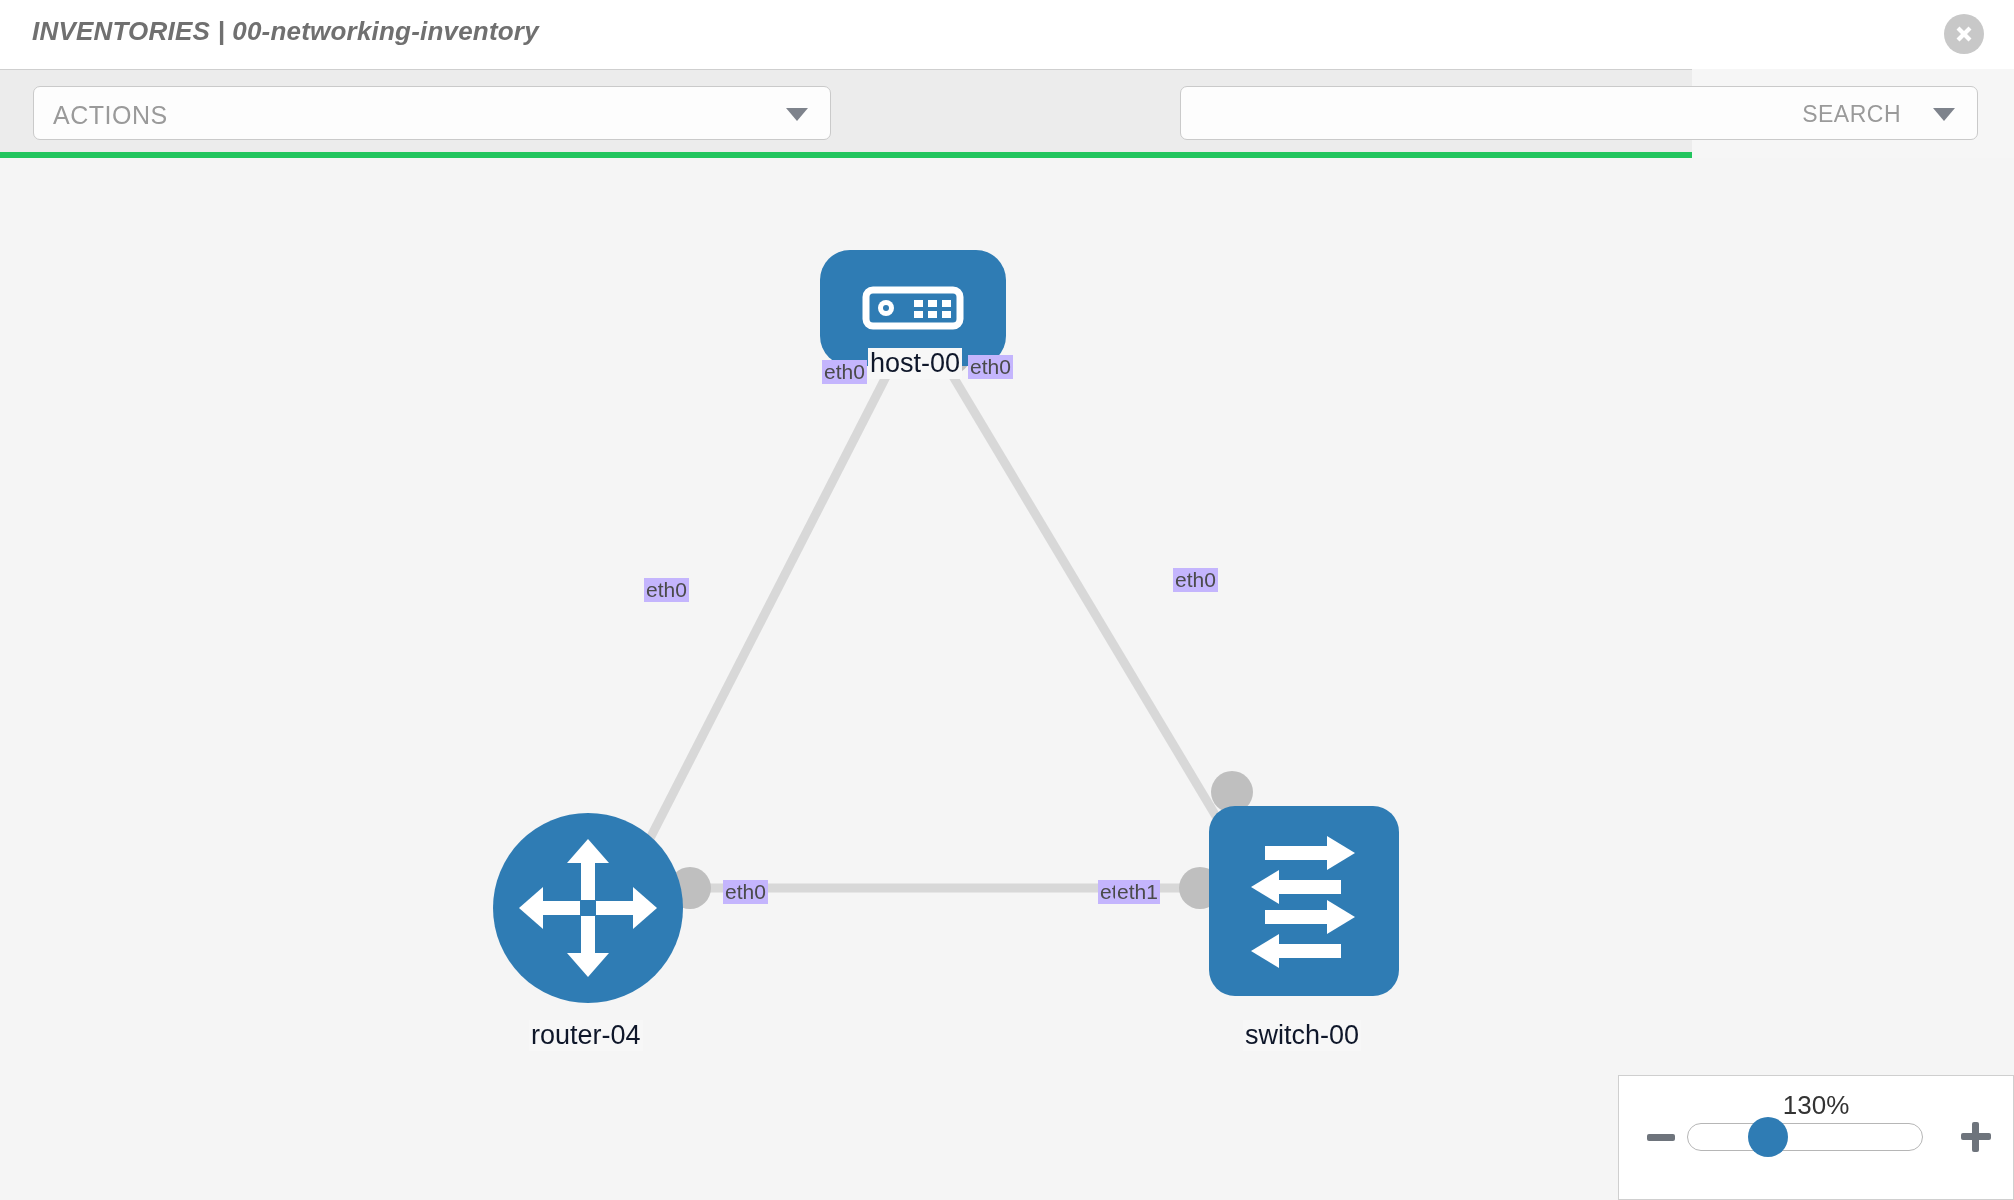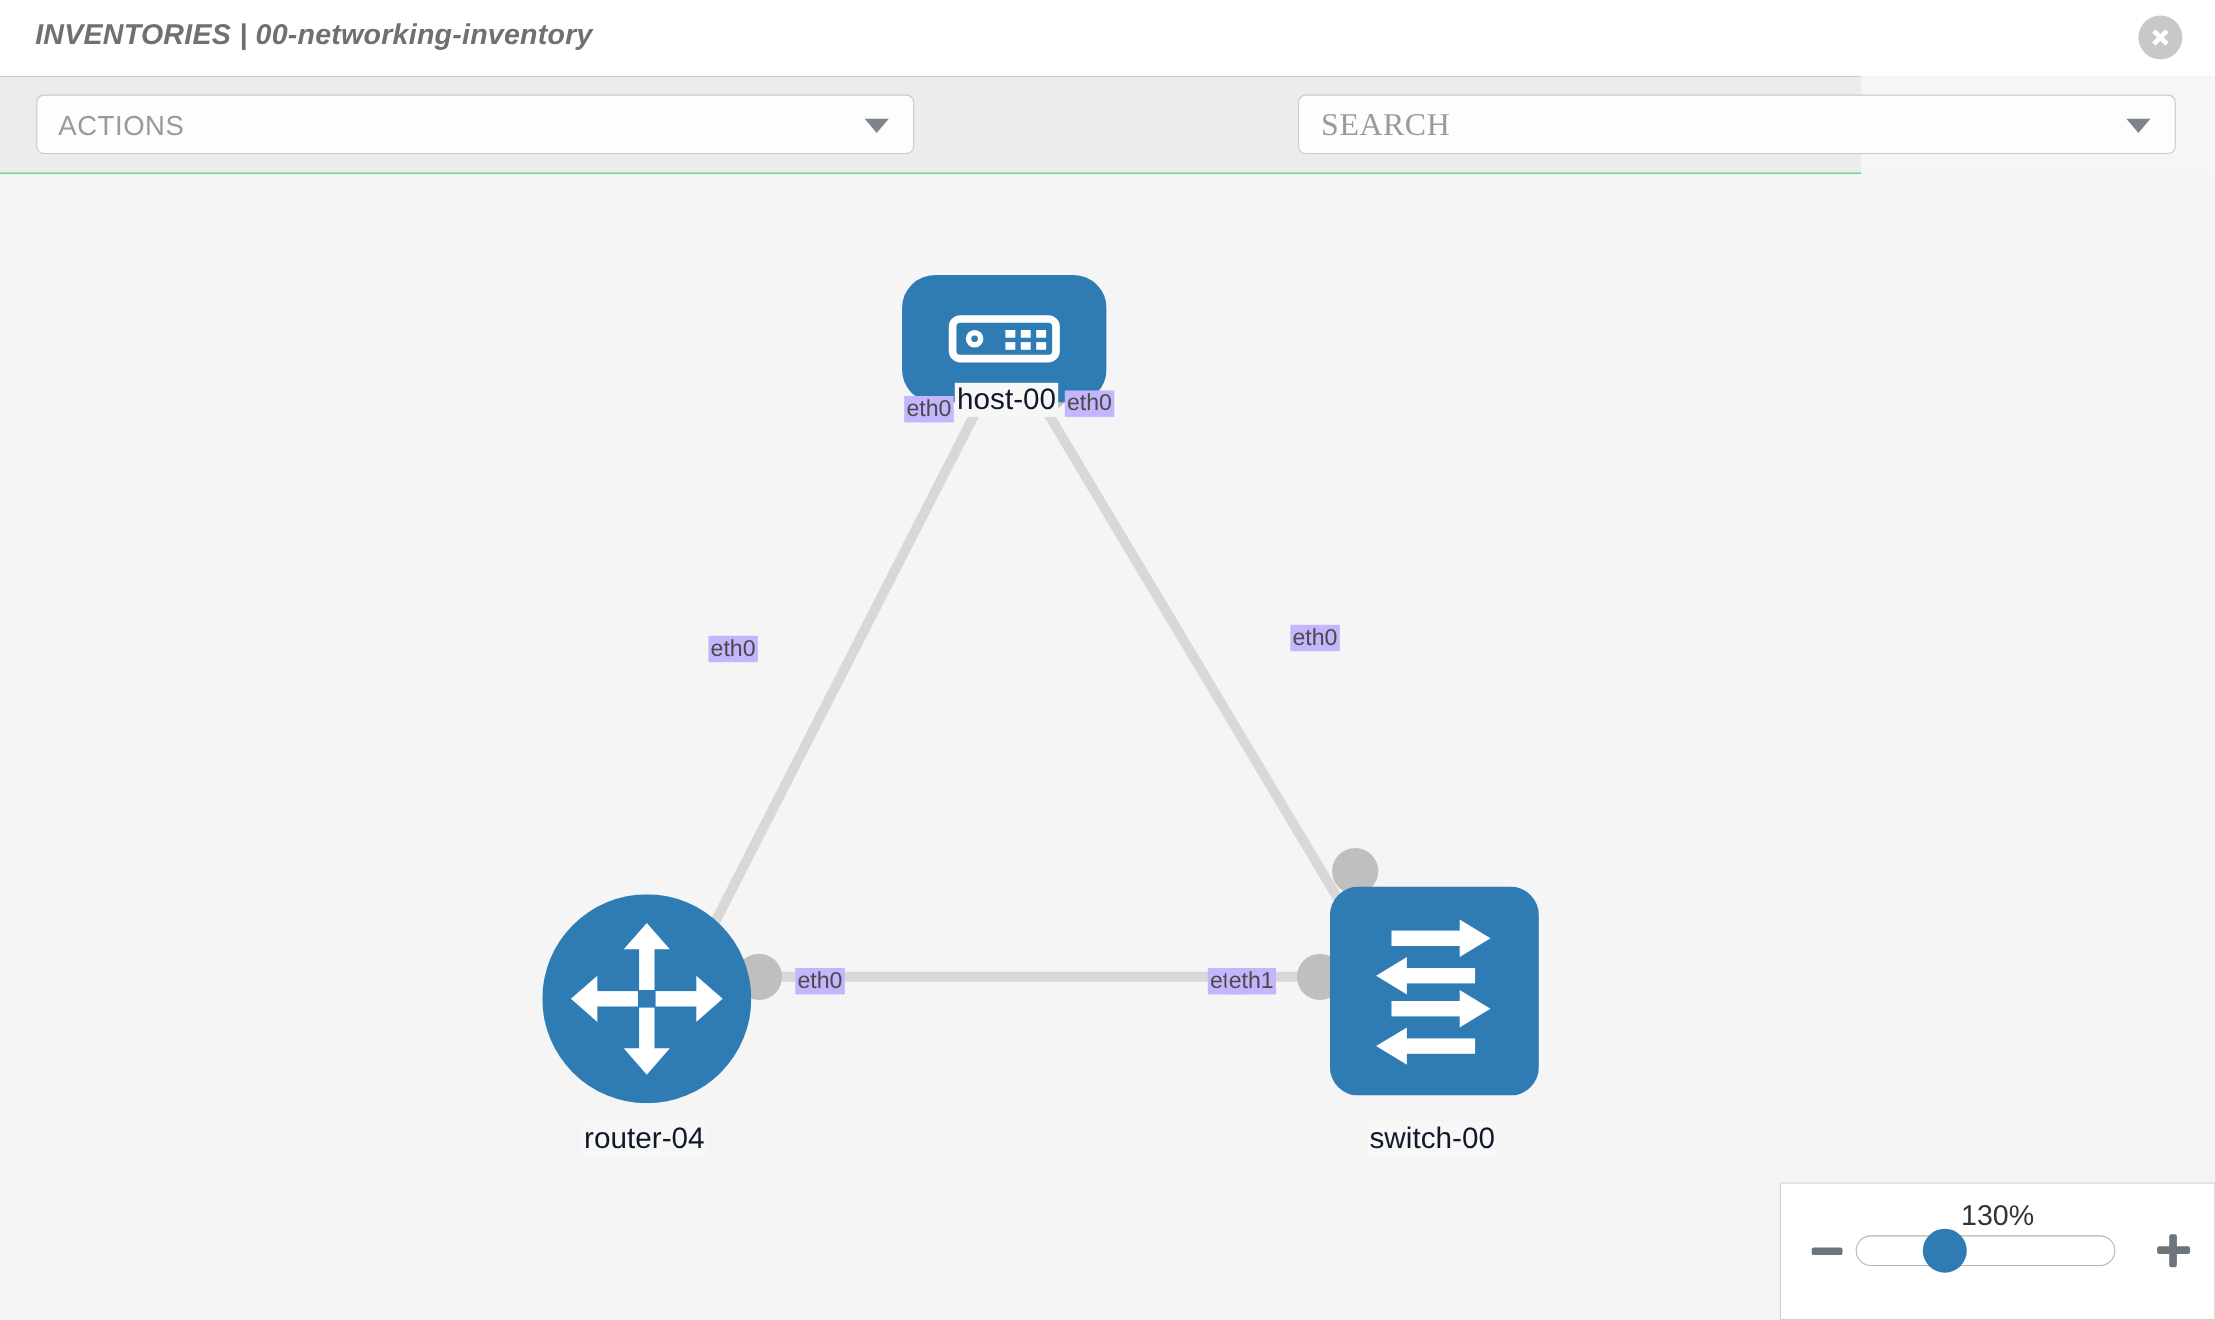--- a/index.html
+++ b/index.html
@@ -27,21 +27,21 @@
     width:40px;height:40px;border-radius:50%;
     background:#c8c8c8;cursor:pointer;
   }
   .close-btn svg{display:block;}
 
   
   .toolbar{
     position:absolute;left:0;top:69px;width:1692px;height:89px;
     background:#ececec;
     border-top:1px solid #cfcfcf;
-    border-bottom:1px solid #22c55e;
+    border-bottom:6px solid #22c55e;
     box-sizing:border-box;
   }
   .actions-select{
     position:absolute;left:33px;top:16px;width:798px;height:54px;
     background:#fdfdfd;border:1px solid #cacaca;border-radius:7px;
     box-sizing:border-box;cursor:pointer;
   }
   .actions-label{
     position:absolute;left:19px;top:14px;
     font-size:25px;color:#9a9a9a;letter-spacing:0.5px;
@@ -61,22 +61,22 @@
   .key-icon{left:1100px;}
 
   .search-box{
     position:absolute;left:1180px;top:16px;width:798px;height:54px;
     background:#fdfdfd;border:1px solid #cacaca;border-radius:7px;
     box-sizing:border-box;
   }
   .search-input{
     position:absolute;left:18px;top:0;width:700px;height:52px;
     border:0;outline:0;background:transparent;
-    font-family:Liberation Serif, serif;
-    font-size:29px;color:#9a9a9a;letter-spacing:0.5px;
+    font-family:Liberation Sans, sans-serif;
+    font-size:23px;color:#9a9a9a;letter-spacing:0.5px;text-align:right;
   }
   .search-input::placeholder{color:#9a9a9a;opacity:1;}
   .search-caret{right:22px;top:21px;}
 
   
   .canvas{
     position:absolute;left:0;top:158px;width:2014px;height:1042px;
     background:#f5f5f5;overflow:hidden;
   }
   .topology-svg{position:absolute;left:0;top:0;width:2014px;height:1042px;}

